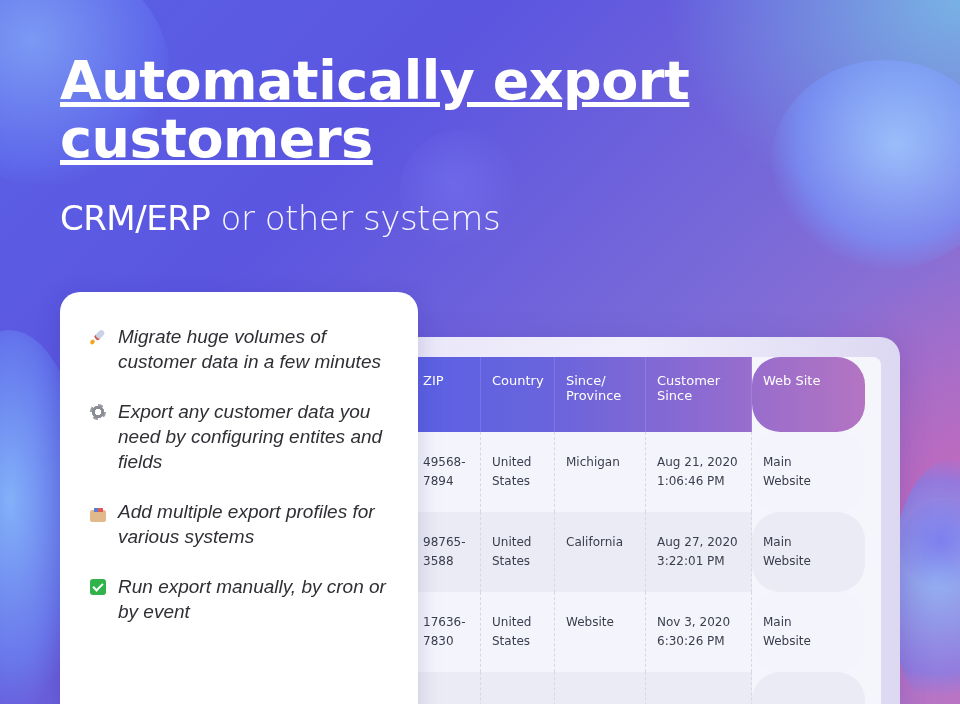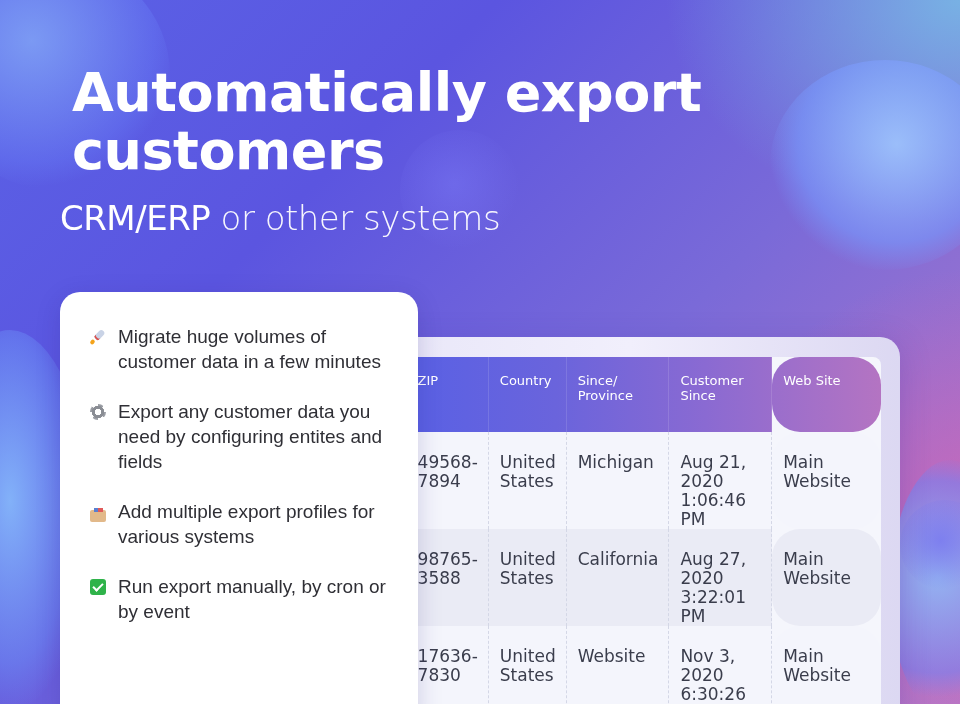--- a/index.html
+++ b/index.html
@@ -19,23 +19,23 @@
   .b3 { left: 770px; top: 60px; width: 230px; height: 210px;
         background: radial-gradient(circle at 55% 40%, rgba(160,200,255,0.85), rgba(120,150,250,0.65) 55%, rgba(120,140,250,0) 72%); }
   .b4 { left: -70px; top: 330px; width: 160px; height: 380px;
         background: radial-gradient(ellipse at 50% 45%, rgba(140,200,255,0.8), rgba(110,150,250,0.45) 55%, rgba(110,140,250,0) 72%); }
   .b5 { left: 890px; top: 460px; width: 120px; height: 260px;
         background: radial-gradient(circle at 40% 45%, rgba(140,190,250,0.85), rgba(120,130,240,0.6) 60%, rgba(120,130,240,0) 75%); }
   .b6 { left: 900px; top: 500px; width: 90px; height: 90px;
         background: radial-gradient(circle at 45% 45%, rgba(120,120,240,0.8), rgba(120,120,240,0) 70%); }
 
   .headline {
-    position: absolute; left: 60px; top: 52px; margin: 12px;
+    position: absolute; left: 60px; top: 52px; margin: 0;
     font-family: "DejaVu Sans", sans-serif; font-weight: bold;
-    font-size: 54px; line-height: 58px; color: #ffffff; letter-spacing: -0.5px;
+    font-size: 54px; line-height: 58px; color: #ffffff; letter-spacing: -0.5px; text-decoration: underline;
   }
   .subline {
     position: absolute; left: 60px; top: 196px; margin: 0;
     font-family: "DejaVu Sans", sans-serif; font-weight: normal;
     font-size: 34px; line-height: 44px; color: #ffffff; letter-spacing: -0.5px;
   }
   .subline .light { font-weight: 300; opacity: 0.95; }
 
   
   .panel {
@@ -53,21 +53,21 @@
   thead tr {
     height: 75px;
     background: linear-gradient(90deg, #5660e6 0%, #6a64dc 35%, #8a6ad2 65%, #b474c2 100%);
   }
   th {
     color: #ffffff; font-weight: normal; font-size: 13px; line-height: 15px;
     text-align: left; vertical-align: top; padding: 16px 10px 0 11px;
     border-right: 1px solid rgba(255,255,255,0.12);
   }
   td {
-    color: #3a3d4c; font-size: 17px; line-height: 19px;
+    color: #3a3d4c; font-size: 12px; line-height: 19px;
     text-align: left; vertical-align: top; padding: 21px 10px 0 11px;
     border-right: 1px dashed #d4d7e6;
   }
   th:last-child, td:last-child { border-right: none; border-radius: 28px; }
   tbody tr { height: 80px; }
   tbody tr:nth-child(odd) { background: #f4f5fc; }
   tbody tr:nth-child(even) { background: #eaebf5; }
   .col-0 { width: 31px; padding-left: 0; padding-right: 0; }
   .col-zip { width: 47px; }
   .col-country { width: 52px; }
@@ -81,20 +81,21 @@
     background: #ffffff; border-radius: 20px;
     box-shadow: 0 6px 24px rgba(40,30,120,0.18);
   }
   .features { list-style: none; margin: 0; padding: 0; position: absolute; left: 30px; top: 32px; width: 300px; }
   .feature { display: flex; align-items: flex-start; margin-bottom: 25px; }
   .feature:nth-child(3) { margin-bottom: 25px; }
   .f-icon { width: 28px; flex: 0 0 28px; font-size: 15px; line-height: 25px; }
   .f-text {
     font-family: "Liberation Sans", sans-serif; font-size: 19px; line-height: 25px;
     color: #2f2f35;
+    font-style: italic;
   }
   .ico-rocket, .ico-gear, .ico-box, .ico-check { display: inline-block; width: 16px; height: 16px; position: relative; top: 4px; }
   .ico-gear { border-radius: 50%; background: radial-gradient(circle, #ffffff 0 3px, #8a8d94 3.5px 6px, transparent 6.5px), conic-gradient(#9a9da4 0 12%, transparent 12% 25%, #9a9da4 25% 37%, transparent 37% 50%, #9a9da4 50% 62%, transparent 62% 75%, #9a9da4 75% 87%, transparent 87%); }
   .ico-box { background: #e2b98a; border-radius: 2px; height: 12px; top: 6px; }
   .ico-box::before { content: ""; position: absolute; left: 4px; top: -2px; width: 9px; height: 4px; background: linear-gradient(90deg, #5a7fd0 0 40%, #e05a5a 40%); }
   .ico-check { background: #2fb34a; border-radius: 3px; }
   .ico-check::after { content: ""; position: absolute; left: 5px; top: 2px; width: 4px; height: 8px; border: solid #fff; border-width: 0 2.5px 2.5px 0; transform: rotate(45deg); }
   .ico-rocket::before { content: ""; position: absolute; left: 4px; top: 3px; width: 11px; height: 6px; background: #c9d3e6; border-radius: 6px 8px 8px 6px; transform: rotate(-45deg); box-shadow: inset 2px 0 0 #d9534f; }
   .ico-rocket::after { content: ""; position: absolute; left: 0px; top: 11px; width: 5px; height: 4px; background: #f4a31b; border-radius: 50%; transform: rotate(-45deg); }
 </style>

